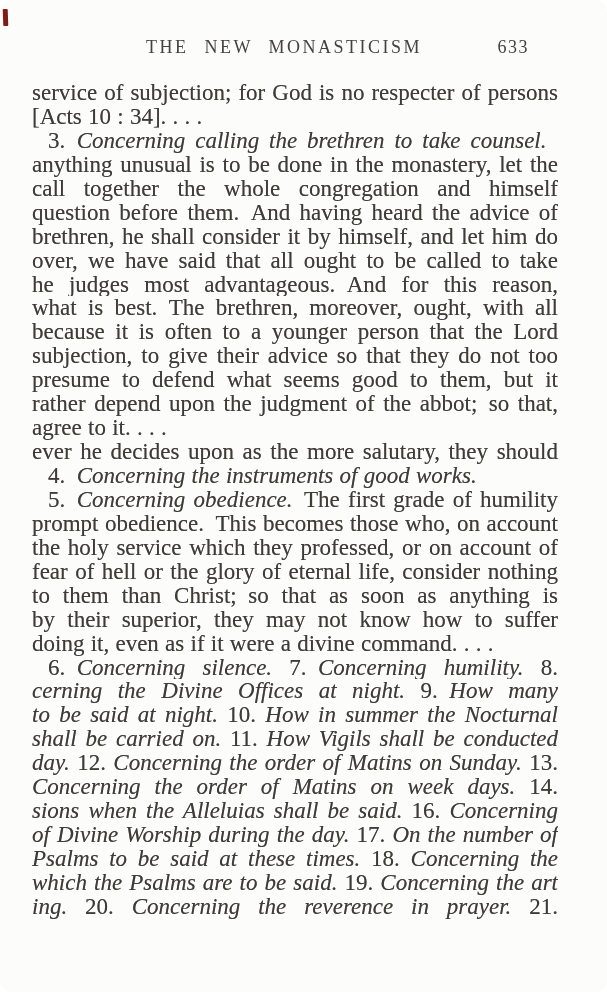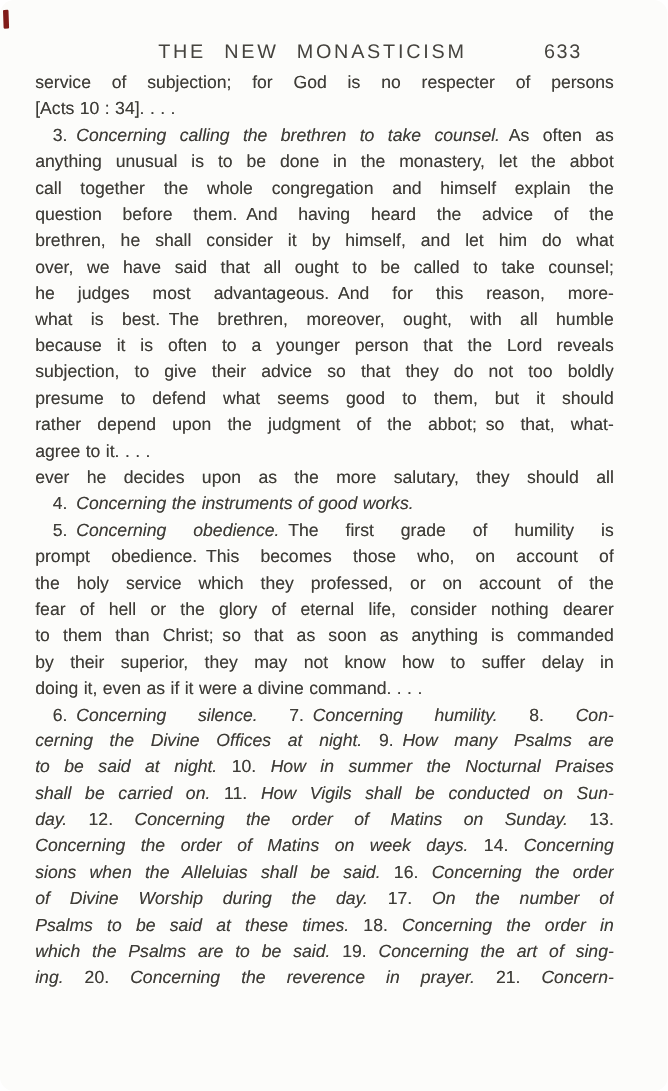--- a/index.html
+++ b/index.html
@@ -5,21 +5,21 @@
   html, body {
     margin: 0;
     padding: 0;
     background: #ffffff;
   }
   .page {
     position: relative;
     width: 607px;
     height: 992px;
     background: #fcfcfa;
-    font-family: Liberation Sans, sans-serif;
+    font-family: Liberation Serif, serif;
     color: #3e3c37;
     overflow: hidden;
     border-radius: 13px;
   }
   .red-mark {
     position: absolute;
     left: 3px;
     top: 9px;
     width: 5px;
     height: 17px;
@@ -46,23 +46,23 @@
   }
   .page-number {
     position: absolute;
     right: 29px;
     top: 0;
     letter-spacing: 1.5px;
   }
   .body-text {
     position: absolute;
     left: 32px;
-    top: 64px;
+    top: 81px;
     width: 526px;
-    font-size: 16px;
+    font-size: 23px;
     line-height: 23.95px;
     word-spacing: 0.5px;
     text-shadow: 0 0 0.5px rgba(62,60,55,0.55);
   }
   .line {
     height: 23.95px;
     overflow: hidden;
     text-align: justify;
     text-align-last: left;
   }

